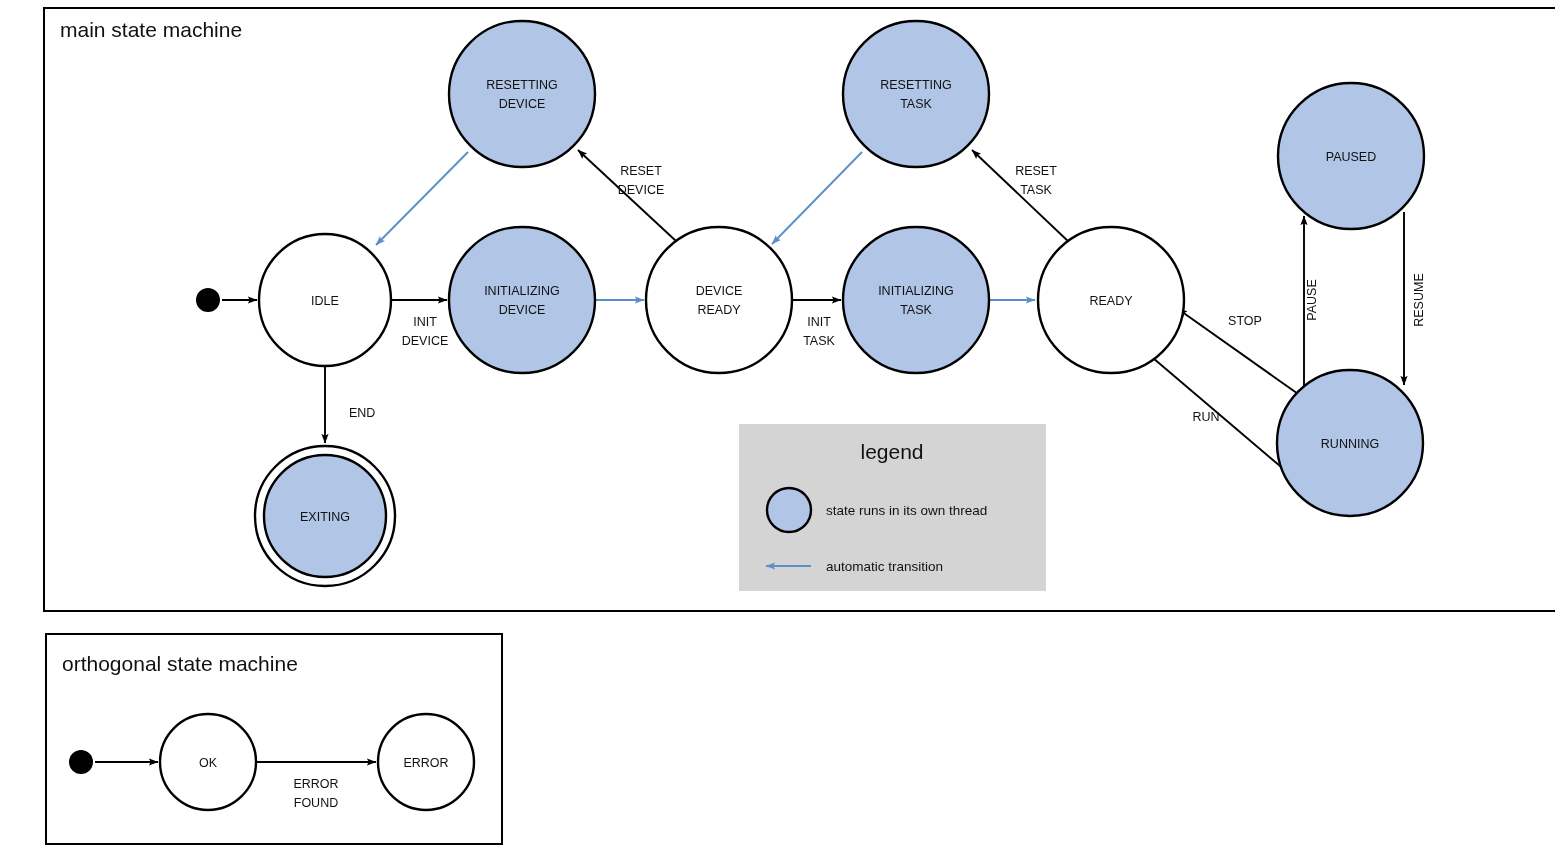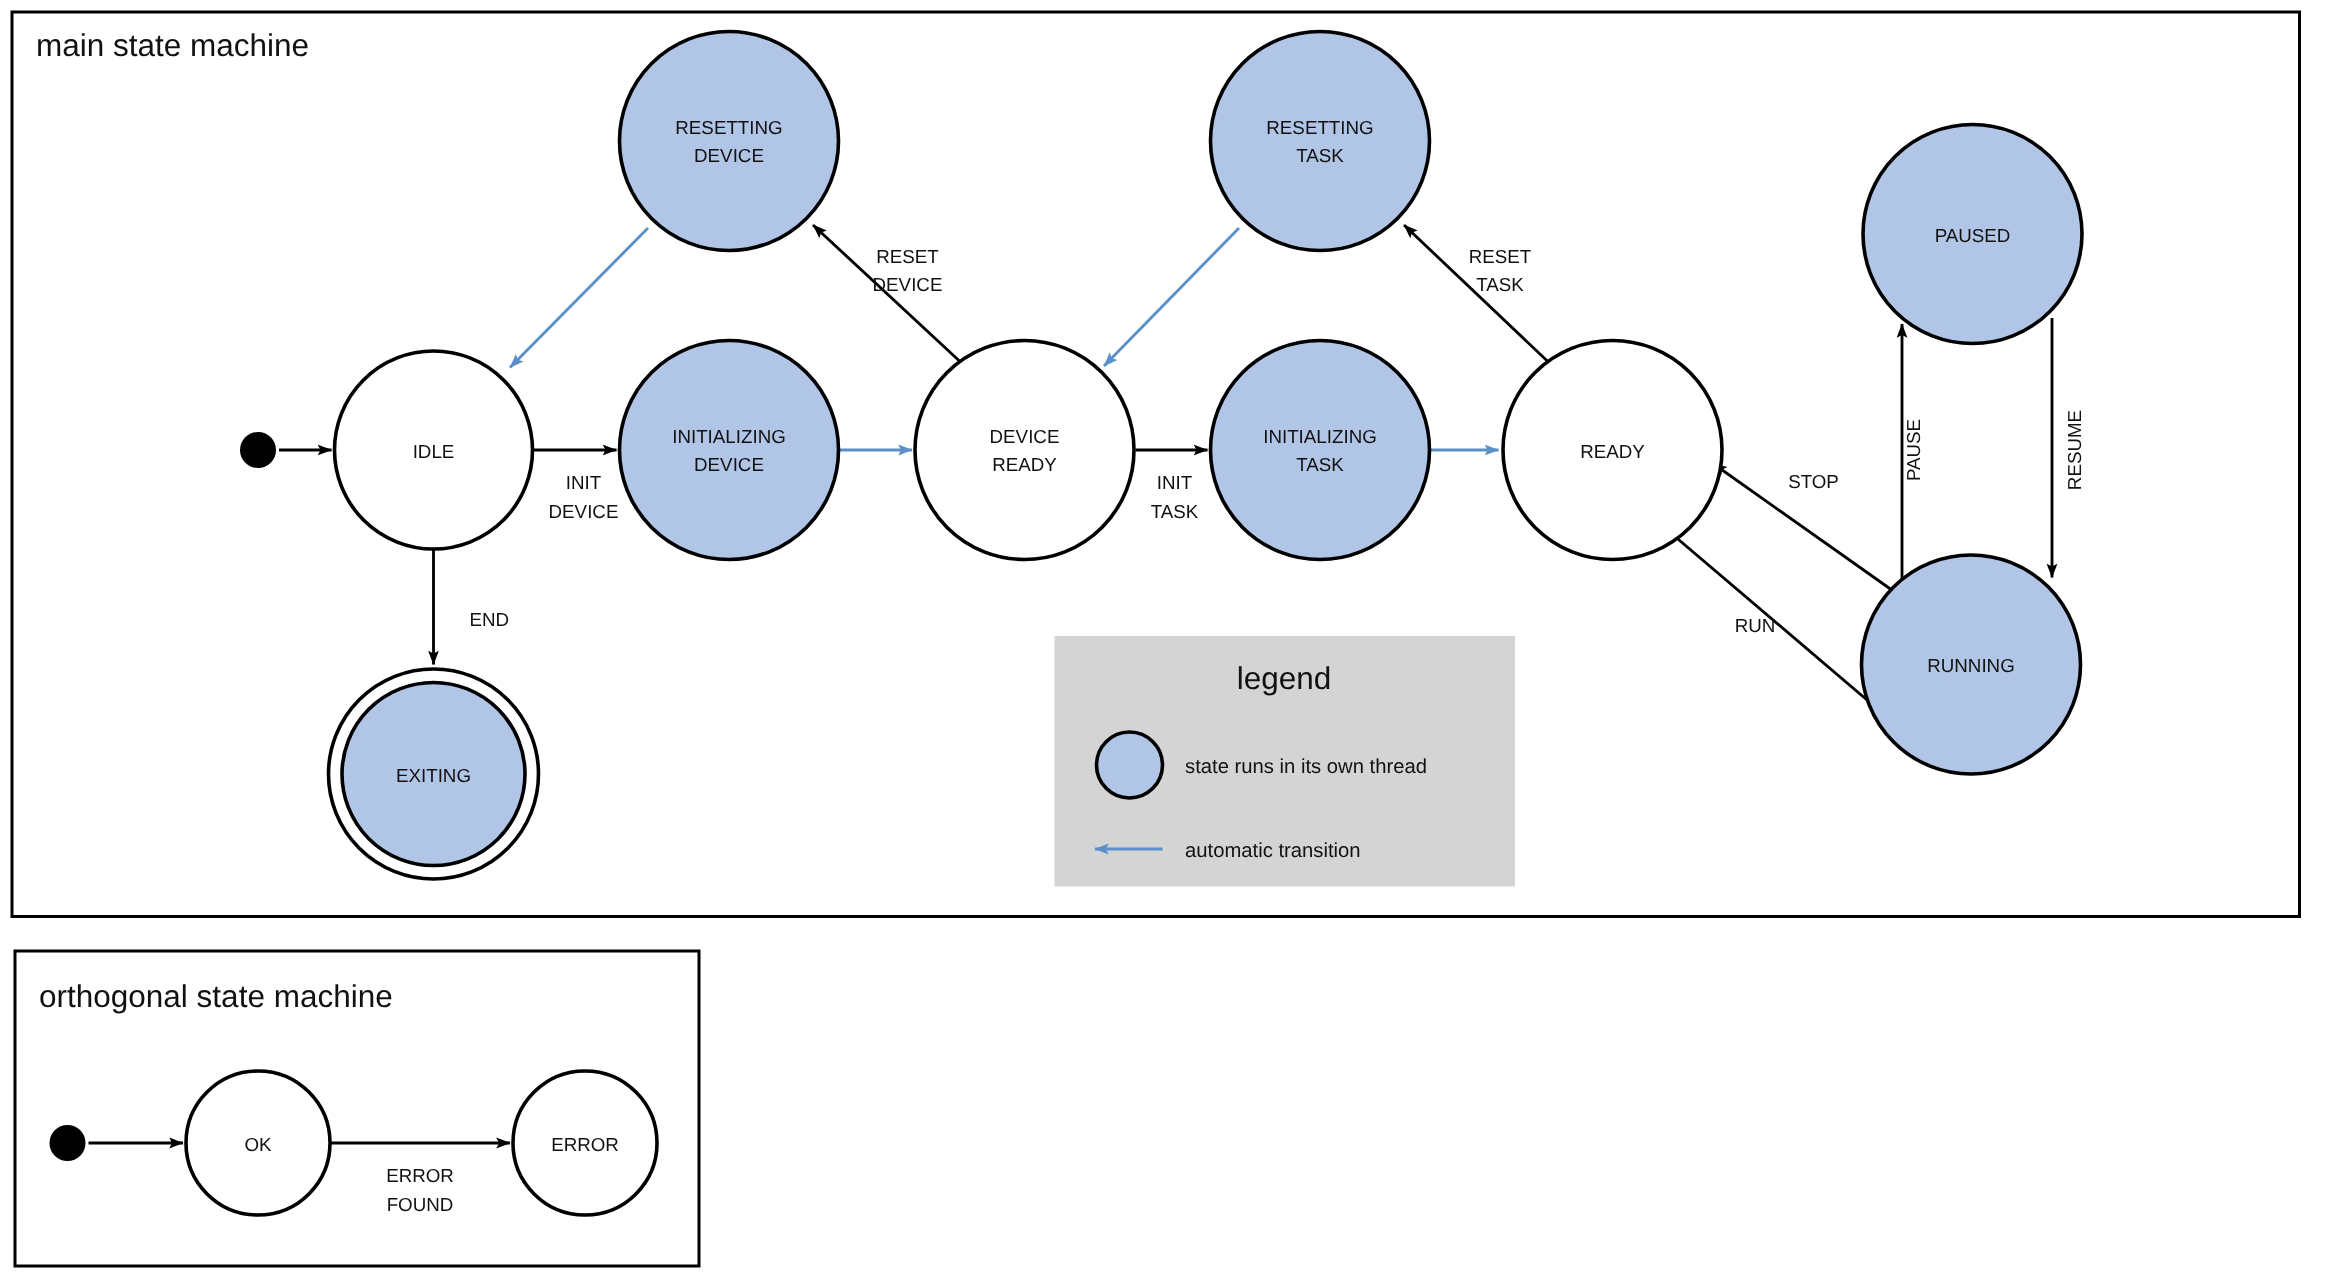--- a/index.html
+++ b/index.html
@@ -1,18 +1,18 @@
 <!DOCTYPE html>
 <html><head>
 <meta charset="utf-8">
 <style>
   html,body{margin:0;padding:0;background:#ffffff;}
   body{width:1555px;height:852px;overflow:hidden;
        font-family:"Liberation Sans", sans-serif;}
-  #stage{position:relative;width:1236px;height:852px;}
+  #stage{position:relative;width:1236px;height:852px;padding-left:36px;}
   svg{display:block;}
   .panel-rect{fill:#ffffff;stroke:#000000;stroke-width:2;}
   .state-circle{stroke:#000000;stroke-width:2.4;}
   .state-plain{fill:#ffffff;}
   .state-thread{fill:#b1c5e7;}
   .final-outer{fill:#ffffff;stroke:#000000;stroke-width:2.4;}
   .edge{stroke:#000000;stroke-width:1.9;fill:none;}
   .edge-auto{stroke:#5b8fc9;stroke-width:1.9;fill:none;}
   .dot{fill:#000000;}
   .panel-title{font-size:21px;fill:#111111;}

